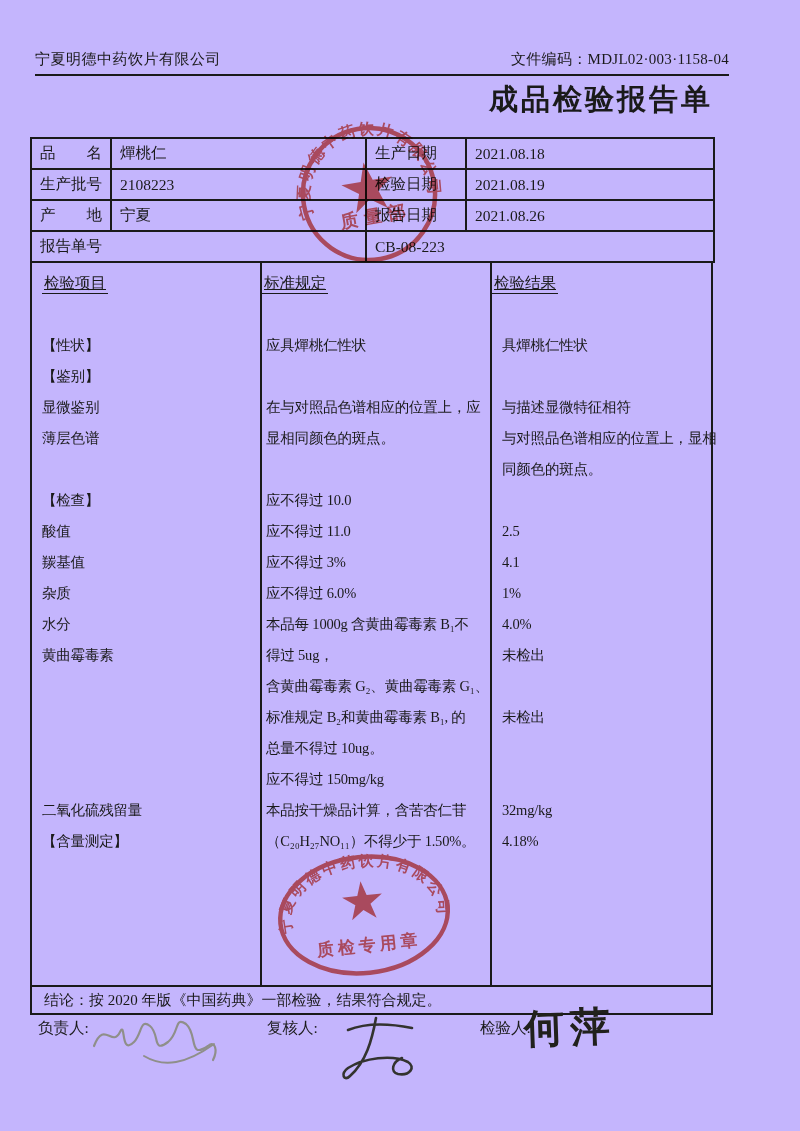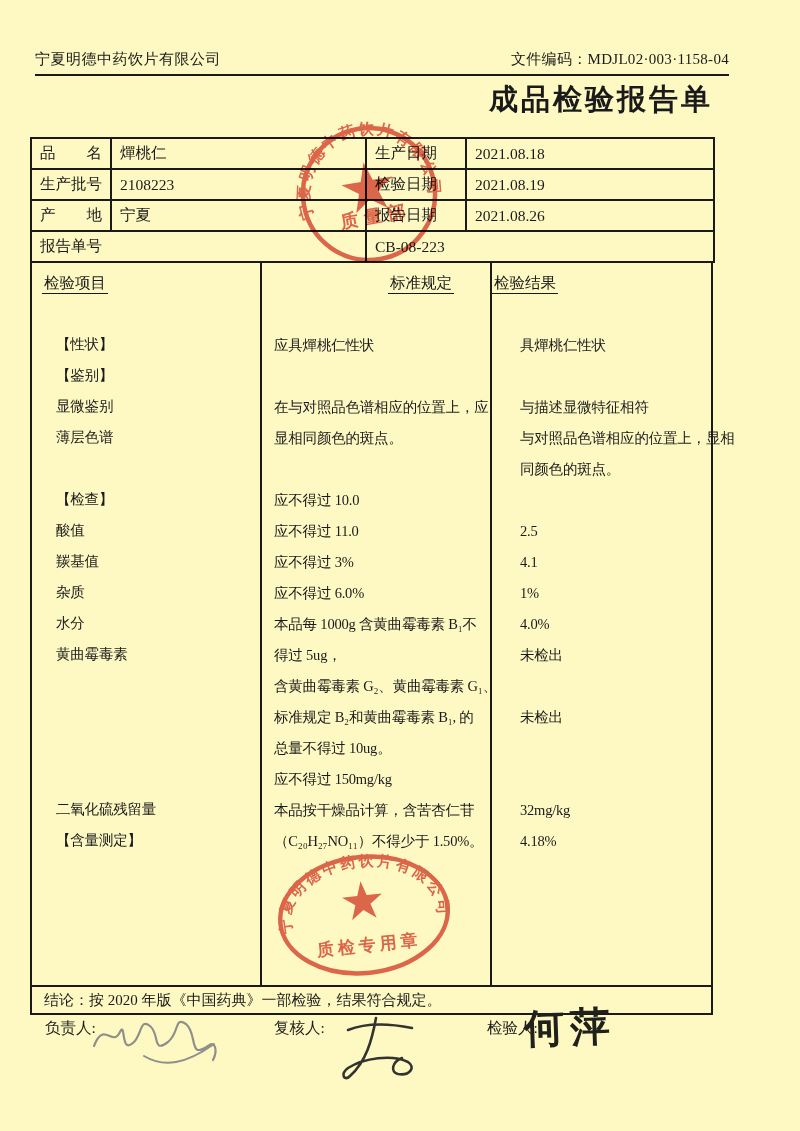--- a/index.html
+++ b/index.html
@@ -1,54 +1,54 @@
 <!DOCTYPE html>
 <html><head>
 <meta charset="utf-8">
 <style>
   * { margin:0; padding:0; box-sizing:border-box; }
   html,body { background:#ffffff; }
   .page {
-    position:relative; width:800px; height:1131px; background:#fef9c3;
+    position:relative; width:800px; height:1131px; background:#c4b5fd;
     font-family:"Liberation Serif","DejaVu Serif",serif; color:#1a1a1a;
     overflow:hidden;
   }
   
   .company { position:absolute; left:35px; top:50px; font-size:15px; letter-spacing:.5px; }
   .doccode { position:absolute; top:50px; right:71px; font-size:15px; letter-spacing:.3px; }
   .hrule { position:absolute; left:35px; top:74px; width:694px; height:2px; background:#1a1a1a; }
   .title { position:absolute; left:30px; top:80px; width:683px; text-align:right;
            font-size:29px; font-weight:bold; letter-spacing:3px; }
   
   table.info { position:absolute; left:30px; top:137px; width:683px; height:126px;
                border-collapse:collapse; table-layout:fixed; }
   table.info td { border:2px solid #1a1a1a; font-size:15.5px; padding:0 0 0 8px;
                   height:31px; vertical-align:middle; white-space:nowrap; }
   td.lbl { padding-left:6px; }
   
   .check { position:absolute; left:30px; top:263px; width:683px; height:722px;
            border-left:2px solid #1a1a1a; border-right:2px solid #1a1a1a; }
   .vline { position:absolute; top:0; width:2px; height:722px; background:#1a1a1a; }
   .vline.v1 { left:228px; } .vline.v2 { left:458px; }
-  .chead { position:absolute; top:10px; font-size:15.5px; }
+  .chead { position:absolute; top:10px; font-size:15.5px;text-decoration:underline; }
   .chead span { border-bottom:1.5px solid #1a1a1a; padding:0 2px 2px 2px; }
   .chead.h1 { left:10px; }
-  .chead.h2 { left:230px; width:192px; text-align:right; }
+  .chead.h2 { left:230px; width:192px; text-align:left; }
   .chead.h3 { left:460px; width:221px; text-align:left; }
   .ccol { position:absolute; top:67px; font-size:14.5px; letter-spacing:-.2px; }
   .ccol .ln { height:31px; line-height:31px; white-space:nowrap; }
-  .ccol.c1 { left:0; width:228px; padding-left:24px;font-family:Liberation Mono, monospace; }
-  .ccol.c2 { left:230px; width:204px; padding-left:12px; }
-  .ccol.c3 { left:460px; width:221px; padding-left:28px; }
+  .ccol.c1 { left:0; width:228px; padding-left:10px; }
+  .ccol.c2 { left:230px; width:204px; padding-left:4px; }
+  .ccol.c3 { left:460px; width:221px; padding-left:10px; }
   
   .concl { position:absolute; left:30px; top:985px; width:683px; height:30px;
            border:2px solid #1a1a1a; font-size:15px; line-height:27px;
            padding-left:12px; white-space:nowrap; }
   
-  .signer { position:absolute; top:1018px; font-size:15.5px;margin-left:7px; }
+  .signer { position:absolute; top:1018px; font-size:15.5px; }
   .signer.s1 { left:38px; } .signer.s2 { left:267px; } .signer.s3 { left:480px; }
   .sig-svg { position:absolute; }
   .sig-name { position:absolute; left:524px; top:1000px; font-size:40px; font-weight:700;
               color:#21211c; transform:rotate(-2deg); letter-spacing:6px; white-space:nowrap; }
   
   .stamp { position:absolute; mix-blend-mode:multiply; opacity:.82; }
   .stamp.top { left:284px; top:109px; transform:rotate(-10deg); }
   .stamp.bottom { left:269px; top:845px; transform:rotate(-6deg); }
 </style>
 </head>

